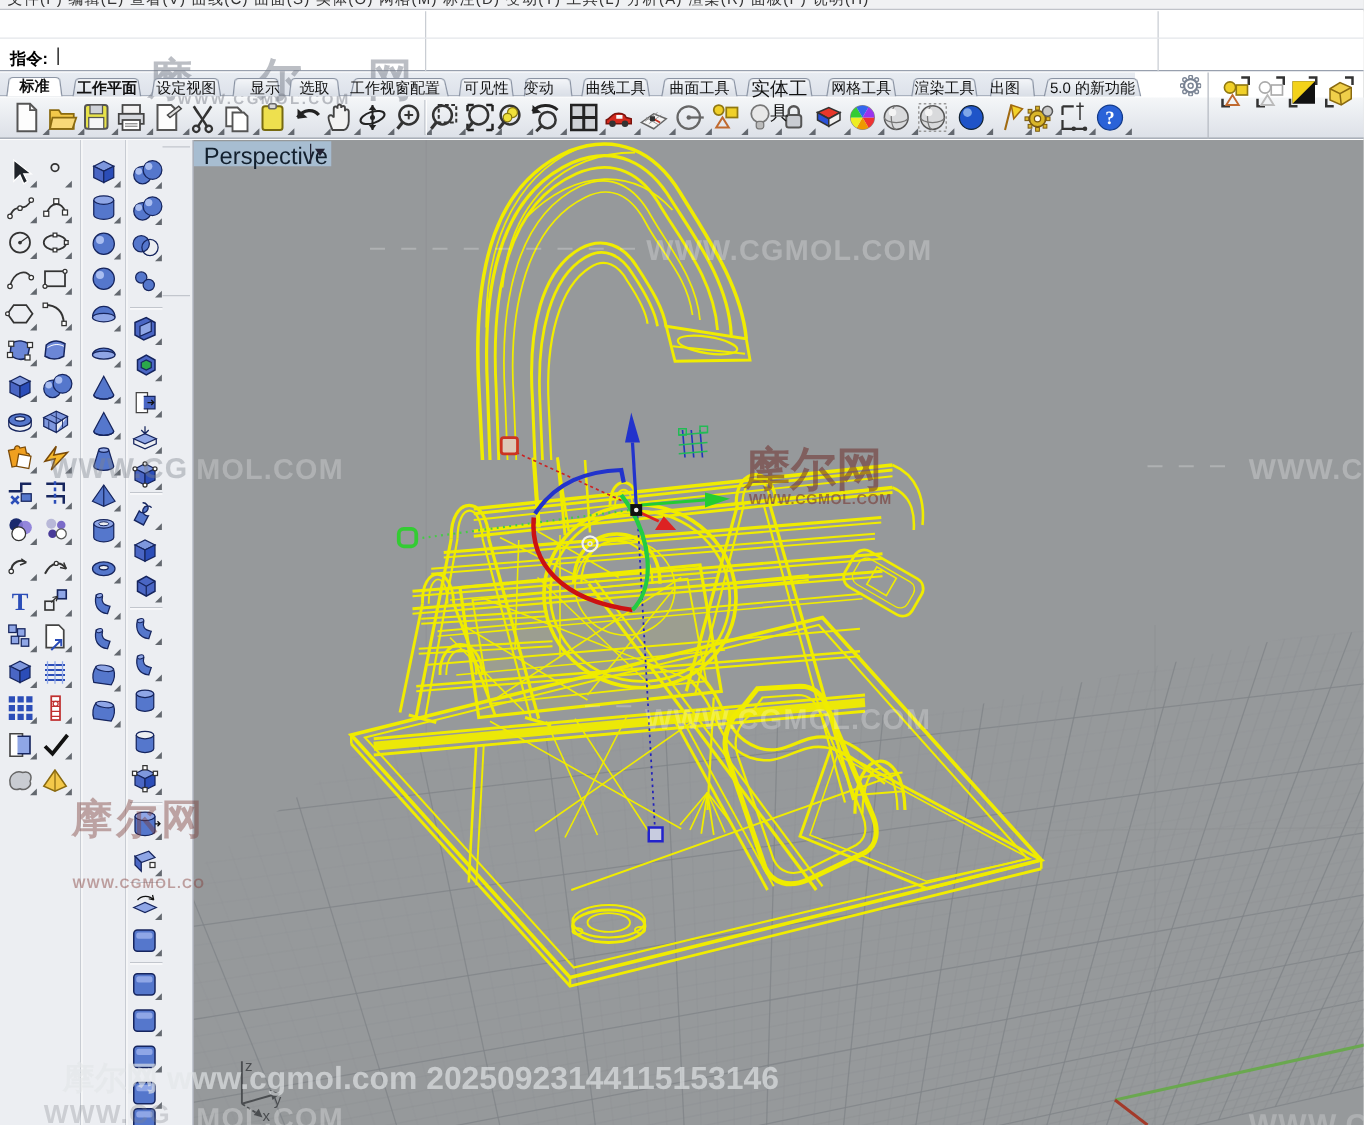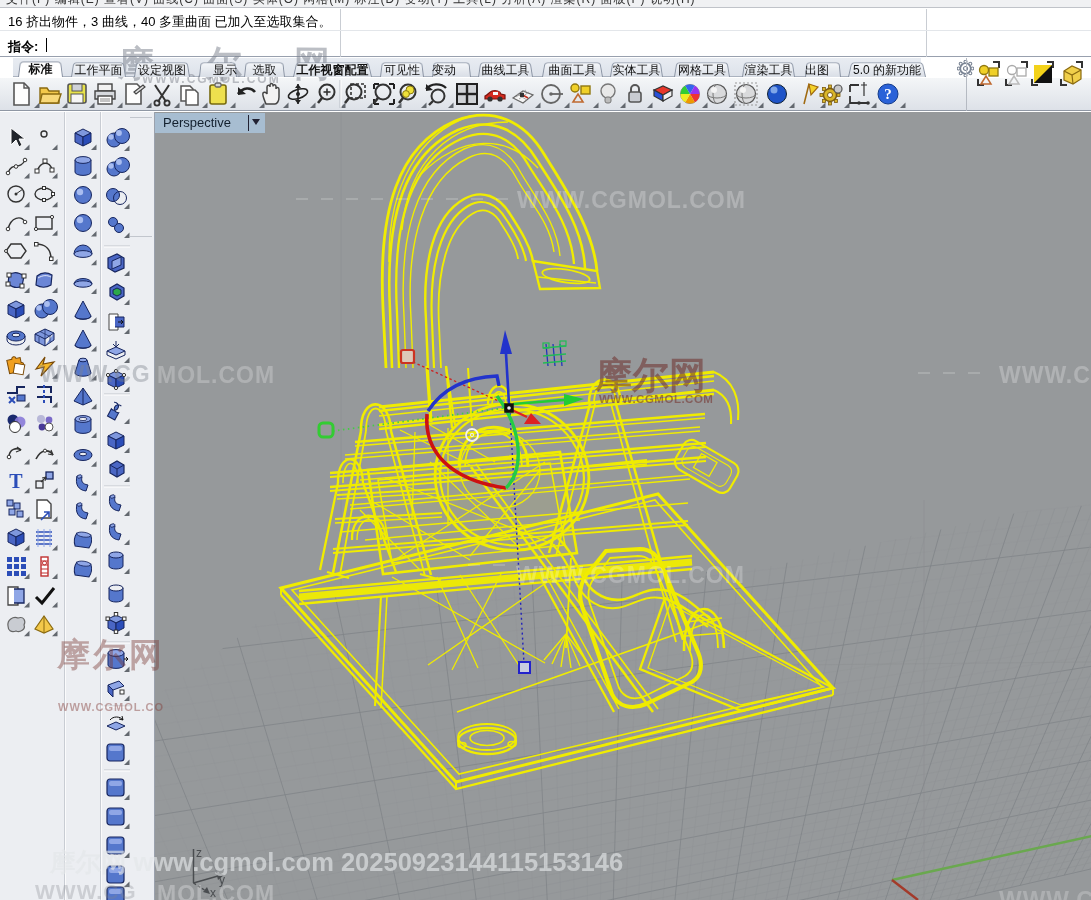--- a/index.html
+++ b/index.html
@@ -5,48 +5,47 @@
 </style></head><body>
 
 <div style="position:absolute;left:0;top:0;width:1091px;height:8px;background:#f0f1f3;border-bottom:1px solid #c0c3c9;overflow:hidden;">
   <div style="position:absolute;left:6px;top:-9px;font-size:12px;color:#333;white-space:nowrap;letter-spacing:1px;">文件(F) 编辑(E) 查看(V) 曲线(C) 曲面(S) 实体(O) 网格(M) 标注(D) 变动(T) 工具(L) 分析(A) 渲染(R) 面板(P) 说明(H)</div>
 </div>
 
 <div style="position:absolute;left:0;top:9px;width:1091px;height:48px;background:#fff;border-bottom:1px solid #98a0ae;">
   <div style="position:absolute;left:340px;top:0;width:1px;height:48px;background:#c9cdd3;"></div>
   <div style="position:absolute;left:926px;top:0;width:1px;height:48px;background:#c9cdd3;"></div>
   <div style="position:absolute;left:0;top:21px;width:100%;height:1px;background:#e3e6ea;"></div>
-  <div style="position:absolute;left:8px;top:4px;font-size:13px;color:#000;">16 挤出物件，3 曲线，40 多重曲面 已加入至选取集合。</div>
   <div style="position:absolute;left:8px;top:29px;font-size:13px;color:#000;font-weight:bold;">指令:</div>
   <div style="position:absolute;left:46px;top:29px;width:1px;height:14px;background:#000;"></div>
 </div>
 
-<div style="position:absolute;left:13px;top:58px;width:908px;height:19px;background:linear-gradient(#e8ecf2,#dde2ea);border-bottom:1px solid #aab2bf;">
+<div style="position:absolute;left:0;top:58px;width:908px;height:19px;background:linear-gradient(#e8ecf2,#dde2ea);border-bottom:1px solid #aab2bf;">
 <div style="position:absolute;left:5px;top:2px;width:45px;height:17px;background:#ffffff;border:1px solid #8a93a3;border-bottom:none;border-radius:4px 4px 0 0;transform:perspective(12px) rotateX(4deg);transform-origin:bottom;z-index:3;"></div>
     <div style="position:absolute;left:5px;top:3px;width:45px;text-align:center;font-size:12px;color:#111;z-index:4;font-weight:600;">标准</div>
     <div style="position:absolute;left:58px;top:3px;width:55px;height:16px;background:linear-gradient(#f4f6f9,#d9dee6);border:1px solid #8a93a3;border-bottom:none;border-radius:4px 4px 0 0;transform:perspective(12px) rotateX(4deg);transform-origin:bottom;z-index:1;"></div>
-    <div style="position:absolute;left:58px;top:4px;width:55px;text-align:center;font-size:12px;color:#111;z-index:2;font-weight:400;">工作平面</div>
+    <div style="position:absolute;left:58px;top:4px;width:55px;text-align:center;font-size:12px;color:#111;z-index:2;font-weight:700;">工作平面</div>
     <div style="position:absolute;left:121px;top:3px;width:56px;height:16px;background:linear-gradient(#f4f6f9,#d9dee6);border:1px solid #8a93a3;border-bottom:none;border-radius:4px 4px 0 0;transform:perspective(12px) rotateX(4deg);transform-origin:bottom;z-index:1;"></div>
     <div style="position:absolute;left:121px;top:4px;width:56px;text-align:center;font-size:12px;color:#111;z-index:2;font-weight:400;">设定视图</div>
     <div style="position:absolute;left:186px;top:3px;width:38px;height:16px;background:linear-gradient(#f4f6f9,#d9dee6);border:1px solid #8a93a3;border-bottom:none;border-radius:4px 4px 0 0;transform:perspective(12px) rotateX(4deg);transform-origin:bottom;z-index:1;"></div>
     <div style="position:absolute;left:186px;top:4px;width:38px;text-align:right;font-size:12px;color:#111;z-index:2;font-weight:400;">显示</div>
     <div style="position:absolute;left:231px;top:3px;width:41px;height:16px;background:linear-gradient(#f4f6f9,#d9dee6);border:1px solid #8a93a3;border-bottom:none;border-radius:4px 4px 0 0;transform:perspective(12px) rotateX(4deg);transform-origin:bottom;z-index:1;"></div>
     <div style="position:absolute;left:231px;top:4px;width:41px;text-align:center;font-size:12px;color:#111;z-index:2;font-weight:400;">选取</div>
     <div style="position:absolute;left:280px;top:3px;width:79px;height:16px;background:linear-gradient(#f4f6f9,#d9dee6);border:1px solid #8a93a3;border-bottom:none;border-radius:4px 4px 0 0;transform:perspective(12px) rotateX(4deg);transform-origin:bottom;z-index:1;"></div>
-    <div style="position:absolute;left:280px;top:4px;width:79px;text-align:center;font-size:12px;color:#111;z-index:2;font-weight:700;">工作视窗配置</div>
+    <div style="position:absolute;left:280px;top:4px;width:79px;text-align:left;font-size:12px;color:#111;z-index:2;font-weight:400;">工作视窗配置</div>
     <div style="position:absolute;left:367px;top:3px;width:44px;height:16px;background:linear-gradient(#f4f6f9,#d9dee6);border:1px solid #8a93a3;border-bottom:none;border-radius:4px 4px 0 0;transform:perspective(12px) rotateX(4deg);transform-origin:bottom;z-index:1;"></div>
     <div style="position:absolute;left:367px;top:4px;width:44px;text-align:center;font-size:12px;color:#111;z-index:2;font-weight:400;">可见性</div>
     <div style="position:absolute;left:419px;top:3px;width:39px;height:16px;background:linear-gradient(#f4f6f9,#d9dee6);border:1px solid #8a93a3;border-bottom:none;border-radius:4px 4px 0 0;transform:perspective(12px) rotateX(4deg);transform-origin:bottom;z-index:1;"></div>
     <div style="position:absolute;left:419px;top:4px;width:39px;font-size:12px;color:#111;z-index:2;font-weight:400;">变动</div>
     <div style="position:absolute;left:465px;top:3px;width:55px;height:16px;background:linear-gradient(#f4f6f9,#d9dee6);border:1px solid #8a93a3;border-bottom:none;border-radius:4px 4px 0 0;transform:perspective(12px) rotateX(4deg);transform-origin:bottom;z-index:1;"></div>
     <div style="position:absolute;left:465px;top:4px;width:55px;text-align:center;font-size:12px;color:#111;z-index:2;font-weight:400;">曲线工具</div>
     <div style="position:absolute;left:529px;top:3px;width:61px;height:16px;background:linear-gradient(#f4f6f9,#d9dee6);border:1px solid #8a93a3;border-bottom:none;border-radius:4px 4px 0 0;transform:perspective(12px) rotateX(4deg);transform-origin:bottom;z-index:1;"></div>
     <div style="position:absolute;left:529px;top:4px;width:61px;text-align:center;font-size:12px;color:#111;z-index:2;font-weight:400;">曲面工具</div>
     <div style="position:absolute;left:597px;top:3px;width:53px;height:16px;background:linear-gradient(#f4f6f9,#d9dee6);border:1px solid #8a93a3;border-bottom:none;border-radius:4px 4px 0 0;transform:perspective(12px) rotateX(4deg);transform-origin:bottom;z-index:1;"></div>
-    <div style="position:absolute;left:597px;top:4px;width:53px;text-align:center;font-size:12px;color:#111;z-index:2;font-weight:400;">实体工具</div>
+    <div style="position:absolute;left:597px;top:4px;width:53px;text-align:center;font-size:15px;color:#111;z-index:2;font-weight:400;">实体工具</div>
     <div style="position:absolute;left:661px;top:3px;width:56px;height:16px;background:linear-gradient(#f4f6f9,#d9dee6);border:1px solid #8a93a3;border-bottom:none;border-radius:4px 4px 0 0;transform:perspective(12px) rotateX(4deg);transform-origin:bottom;z-index:1;"></div>
     <div style="position:absolute;left:661px;top:4px;width:56px;text-align:center;font-size:12px;color:#111;z-index:2;font-weight:400;">网格工具</div>
     <div style="position:absolute;left:729px;top:3px;width:53px;height:16px;background:linear-gradient(#f4f6f9,#d9dee6);border:1px solid #8a93a3;border-bottom:none;border-radius:4px 4px 0 0;transform:perspective(12px) rotateX(4deg);transform-origin:bottom;z-index:1;"></div>
     <div style="position:absolute;left:729px;top:4px;width:53px;text-align:center;font-size:12px;color:#111;z-index:2;font-weight:400;">渲染工具</div>
     <div style="position:absolute;left:792px;top:3px;width:36px;height:16px;background:linear-gradient(#f4f6f9,#d9dee6);border:1px solid #8a93a3;border-bottom:none;border-radius:4px 4px 0 0;transform:perspective(12px) rotateX(4deg);transform-origin:bottom;z-index:1;"></div>
     <div style="position:absolute;left:792px;top:4px;width:36px;text-align:left;font-size:12px;color:#111;z-index:2;font-weight:400;">出图</div>
     <div style="position:absolute;left:835px;top:3px;width:78px;height:16px;background:linear-gradient(#f4f6f9,#d9dee6);border:1px solid #8a93a3;border-bottom:none;border-radius:4px 4px 0 0;transform:perspective(12px) rotateX(4deg);transform-origin:bottom;z-index:1;"></div>
     <div style="position:absolute;left:835px;top:4px;width:78px;text-align:center;font-size:12px;color:#111;z-index:2;font-weight:400;">5.0 的新功能</div>
     <svg style="position:absolute;left:944px;top:2px" width="17" height="17" viewBox="0 0 17 17">
       <circle cx="8.5" cy="8.5" r="5.2" fill="none" stroke="#7a8494" stroke-width="1.6"></circle>
@@ -1142,21 +1141,21 @@
       <line x1="468" y1="565" x2="508" y2="565" stroke="rgba(255,255,255,0.24)" stroke-width="1.6" stroke-dasharray="12 13"></line>
       <text x="516" y="583" font-size="23" letter-spacing="1" fill="rgba(255,255,255,0.25)" font-family="Liberation Sans" font-weight="bold">WWW.CGMOL.COM</text>
       <text x="157" y="902" font-size="23" letter-spacing="1" fill="rgba(255,255,255,0.28)" font-family="Liberation Sans" font-weight="bold">MOL.COM</text>
       <text x="999" y="908" font-size="24" letter-spacing="1" fill="rgba(255,255,255,0.22)" font-family="Liberation Sans" font-weight="bold">WWW.C</text>
       <text x="595" y="388" font-size="37" font-weight="bold" fill="rgba(112,48,44,0.55)" font-family="Liberation Sans">摩尔网</text>
       <text x="599" y="403" font-size="11.5" letter-spacing="0.5" fill="rgba(118,55,50,0.6)" font-family="Liberation Sans" font-weight="bold">WWW.CGMOL.COM</text>
     </g>
 </svg>
 
 <div style="position:absolute;left:155px;top:113px;width:110px;height:20px;background:#a7bdd1;"></div>
-<div style="position:absolute;left:163px;top:115px;font-size:13px;color:#13202e;">Perspective</div>
+<div style="position:absolute;left:163px;top:115px;font-size:19px;color:#13202e;">Perspective</div>
 <div style="position:absolute;left:248px;top:115px;width:1px;height:16px;background:#223;"></div>
 <div style="position:absolute;left:252px;top:119px;width:0;height:0;border-left:4px solid transparent;border-right:4px solid transparent;border-top:6px solid #223;"></div>
 
 <div style="position:absolute;left:118px;top:40px;font-size:36px;font-weight:bold;color:rgba(120,126,138,0.5);letter-spacing:52px;">摩尔网</div>
 <div style="position:absolute;left:142px;top:72px;font-size:12px;font-weight:bold;color:rgba(125,130,140,0.5);letter-spacing:2px;">WWW.CGMOL.COM</div>
 <div style="position:absolute;left:40px;top:361px;font-size:23px;font-weight:bold;color:rgba(125,130,140,0.40);letter-spacing:1px;">WWW.CG</div>
 <div style="position:absolute;left:35px;top:880px;font-size:21px;font-weight:bold;color:rgba(128,132,140,0.30);letter-spacing:1px;">WWW.CG</div>
 <div style="position:absolute;left:57px;top:633px;font-size:33px;font-weight:bold;color:rgba(122,58,52,0.42);letter-spacing:3px;">摩尔网</div>
 <div style="position:absolute;left:58px;top:679px;font-size:11px;font-weight:bold;color:rgba(130,60,55,0.45);letter-spacing:1px;margin-top:22px;">WWW.CGMOL.CO</div>
 <div style="position:absolute;left:50px;top:845px;font-size:25.5px;color:rgba(228,230,232,0.65);white-space:nowrap;font-weight:bold;">摩尔网 www.cgmol.com 20250923144115153146</div>

